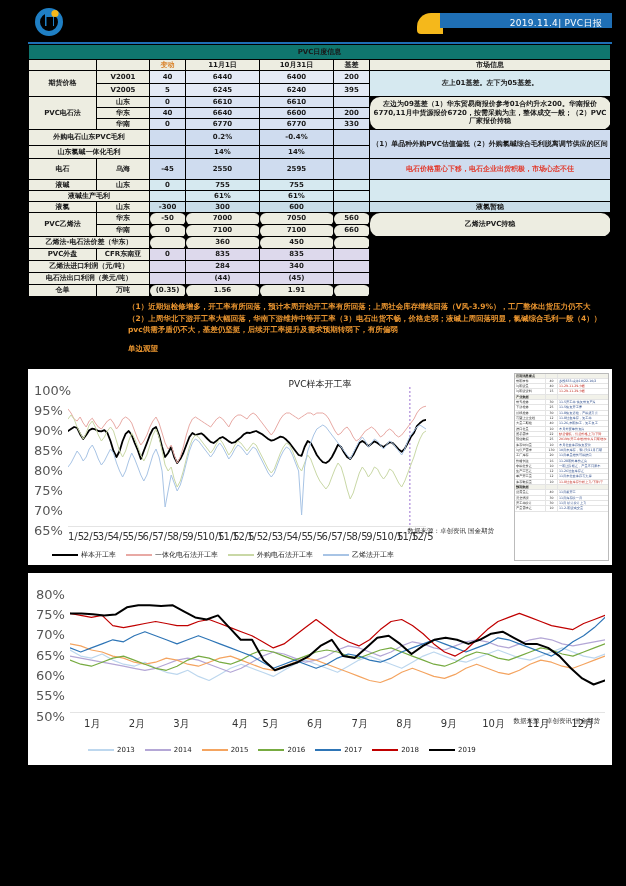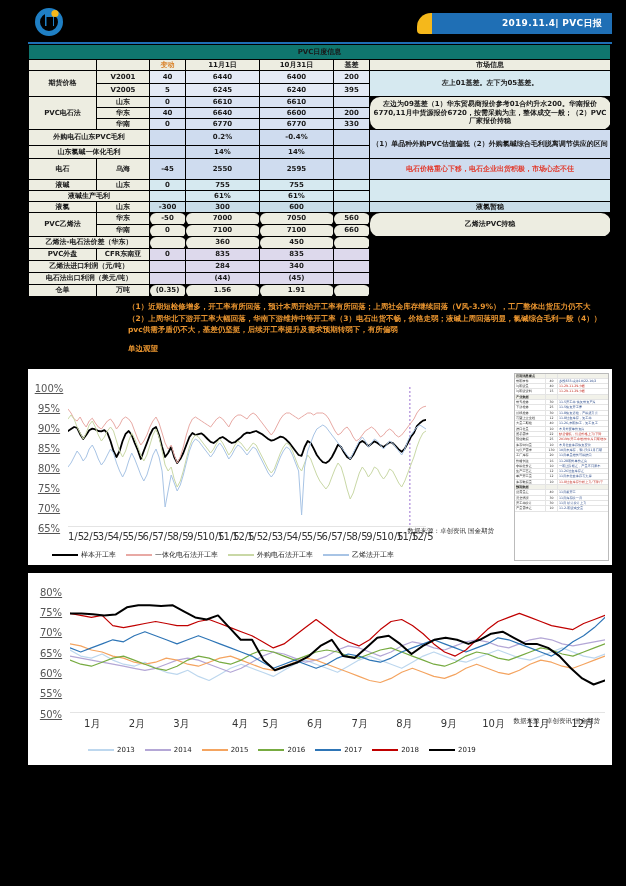--- a/index.html
+++ b/index.html
@@ -7,24 +7,24 @@
   body {
     width:626px; height:886px;
     background:#000;
     font-family:"DejaVu Sans","Liberation Sans",sans-serif;
     overflow:hidden;
   }
   
   .header { position:relative; height:44px; background:#000; }
   .logo { position:absolute; left:32px; top:5px; width:34px; height:34px; }
   .badge {
-    position:absolute; right:14px; top:13px; height:21px;
+    position:absolute; right:14px; top:13px; height:15px;
     background:#1F6FB5; color:#fff;
     font-size:9px; line-height:21px; padding:0 10px 0 70px;
-    letter-spacing:.3px; white-space:nowrap;font-weight:bold;
+    letter-spacing:.3px; white-space:nowrap;
   }
   .badge-wedge {
     position:absolute; right:183px; top:13px; width:26px; height:21px;
     background:#F5B81B;
     border-top-left-radius:14px; border-bottom-left-radius:4px;
   }
   .hdr-rule { position:absolute; left:28px; right:14px; bottom:0; height:2px; background:#1F6FB5; }
 
   
   .tblwrap { margin:0 14px 0 28px; background:#000; }
@@ -67,21 +67,21 @@
 
   
   .chartbox { background:#fff; margin:8px 14px 0 28px; position:relative; }
   .c1 { height:196px; }
   .c2 { height:192px; }
   .ctitle {
     position:absolute; width:100%; text-align:center; top:9px;
     font-size:9px; color:#222; font-weight:normal;
   }
   .plot { position:absolute; }
-  .yl { position:absolute; font-size:10px; color:#555; text-align:center;text-decoration:underline; }
+  .yl { position:absolute; font-size:13px; color:#555; text-align:left; }
   .xl { position:absolute; font-size:10px; color:#333; }
   .src { position:absolute; font-size:6.5px; color:#333; }
   .legend { position:absolute; display:flex; font-size:7px; color:#222; }
   .legend .li { display:flex; align-items:center; margin-right:10px; white-space:nowrap; }
   .legend .sw { width:26px; height:0; border-top-width:2px; border-top-style:solid; margin-right:3px; }
   .sidepanel {
     position:absolute; right:3px; top:4px; width:95px; height:188px;
     background:#fff; border:1px solid #bbb; overflow:hidden;
   }
   .sp-row { display:flex; font-size:3.2px; line-height:1.35; border-bottom:1px solid #e4e4e4; }
@@ -282,20 +282,21 @@
       </tbody>
   </table>
 </div>
 
 <div class="notes">
   <p>（1）近期短检修增多，开工率有所回落，预计本周开始开工率有所回落；上周社会库存继续回落（V风-3.9%），工厂整体出货压力仍不大（2）上周华北下游开工率大幅回落，华南下游维持中等开工率（3）电石出货不畅，价格走弱；液碱上周回落明显，氯碱综合毛利一般（4））pvc供需矛盾仍不大，基差仍坚挺，后续开工率提升及需求预期转弱下，有所偏弱</p>
   <p class="p2">单边观望</p>
 </div>
 
 <div class="chartbox c1">
+  <div class="ctitle">PVC样本开工率</div>
   <div id="c1-yl">
       <div class="yl" style="left: 6px; top: 154px; width: 30px;">65%</div>
       <div class="yl" style="left: 6px; top: 134px; width: 30px;">70%</div>
       <div class="yl" style="left: 6px; top: 114px; width: 30px;">75%</div>
       <div class="yl" style="left: 6px; top: 94px; width: 30px;">80%</div>
       <div class="yl" style="left: 6px; top: 74px; width: 30px;">85%</div>
       <div class="yl" style="left: 6px; top: 54px; width: 30px;">90%</div>
       <div class="yl" style="left: 6px; top: 34px; width: 30px;">95%</div>
       <div class="yl" style="left: 6px; top: 14px; width: 30px;">100%</div>
     </div>

